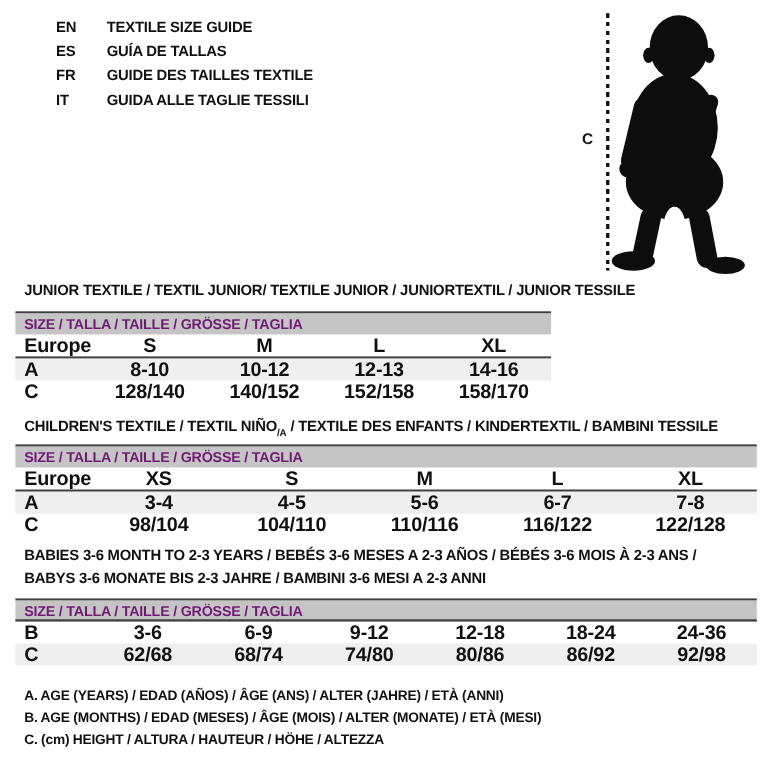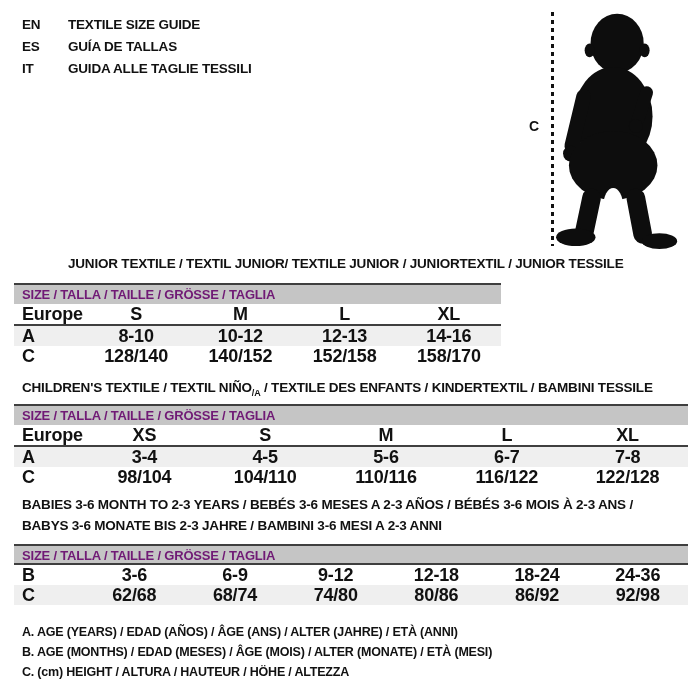--- a/index.html
+++ b/index.html
@@ -7,33 +7,33 @@
   }
   *{margin:0;padding:0;box-sizing:border-box;}
   html,body{width:700px;height:700px;}
   body{
     position:relative;background:var(--bg);overflow:hidden;
     font-family:"Liberation Sans","DejaVu Sans",sans-serif;
     color:var(--ink);font-weight:bold;letter-spacing:-0.2px;
   }
   
   .langs{position:absolute;left:22px;top:13px;}
-  .lang-row{display:flex;height:22px;align-items:center;font-size:13.5px;}
+  .lang-row{display:flex;height:22px;align-items:center;font-size:13.5px;margin-left:29px;}
   .lang-code{width:46px;}
   
   .dash-line{
     position:absolute;left:551px;top:12px;width:3px;height:234px;
     background:repeating-linear-gradient(to bottom,var(--ink) 0 4px,transparent 4px 8px);
   }
   .c-label{position:absolute;left:524px;top:118px;width:20px;text-align:center;font-size:14px;}
   .figure-svg{position:absolute;left:550px;top:6px;}
   
   .sec-title{position:absolute;left:22px;font-size:13.5px;line-height:21px;}
   .sec-title .sub{font-size:9px;vertical-align:-4px;}
-  .st1{top:253px;margin-left:46px;} .st2{top:377px;text-align:center;} .st3{top:494px;}
+  .st1{top:253px;} .st2{top:377px;text-align:center;} .st3{top:494px;}
   
   .size-table{position:absolute;left:14px;border-top:2px solid var(--rule);}
   .t1{top:283px;width:487px;}
   .t2{top:404px;width:674px;}
   .t3{top:544px;width:674px;}
   .size-head{
     background:var(--bar);height:19px;line-height:19px;padding-left:8px;
     font-size:13px;color:#701a75;
   }
   .size-head.ruled{border-bottom:2px solid var(--rule);}
@@ -51,20 +51,24 @@
 <body>
 
 <div class="langs">
     <div class="lang-row">
       <span class="lang-code">EN</span>
       <span>TEXTILE SIZE GUIDE</span>
     </div>
     <div class="lang-row">
       <span class="lang-code">ES</span>
       <span>GUÍA DE TALLAS</span>
+    </div>
+    <div class="lang-row">
+      <span class="lang-code">FR</span>
+      <span>GUIDE DES TAILLES TEXTILE</span>
     </div>
     <div class="lang-row">
       <span class="lang-code">IT</span>
       <span>GUIDA ALLE TAGLIE TESSILI</span>
     </div>
   </div>
 
 <div class="dash-line"></div>
 <div class="c-label">C</div>
 

